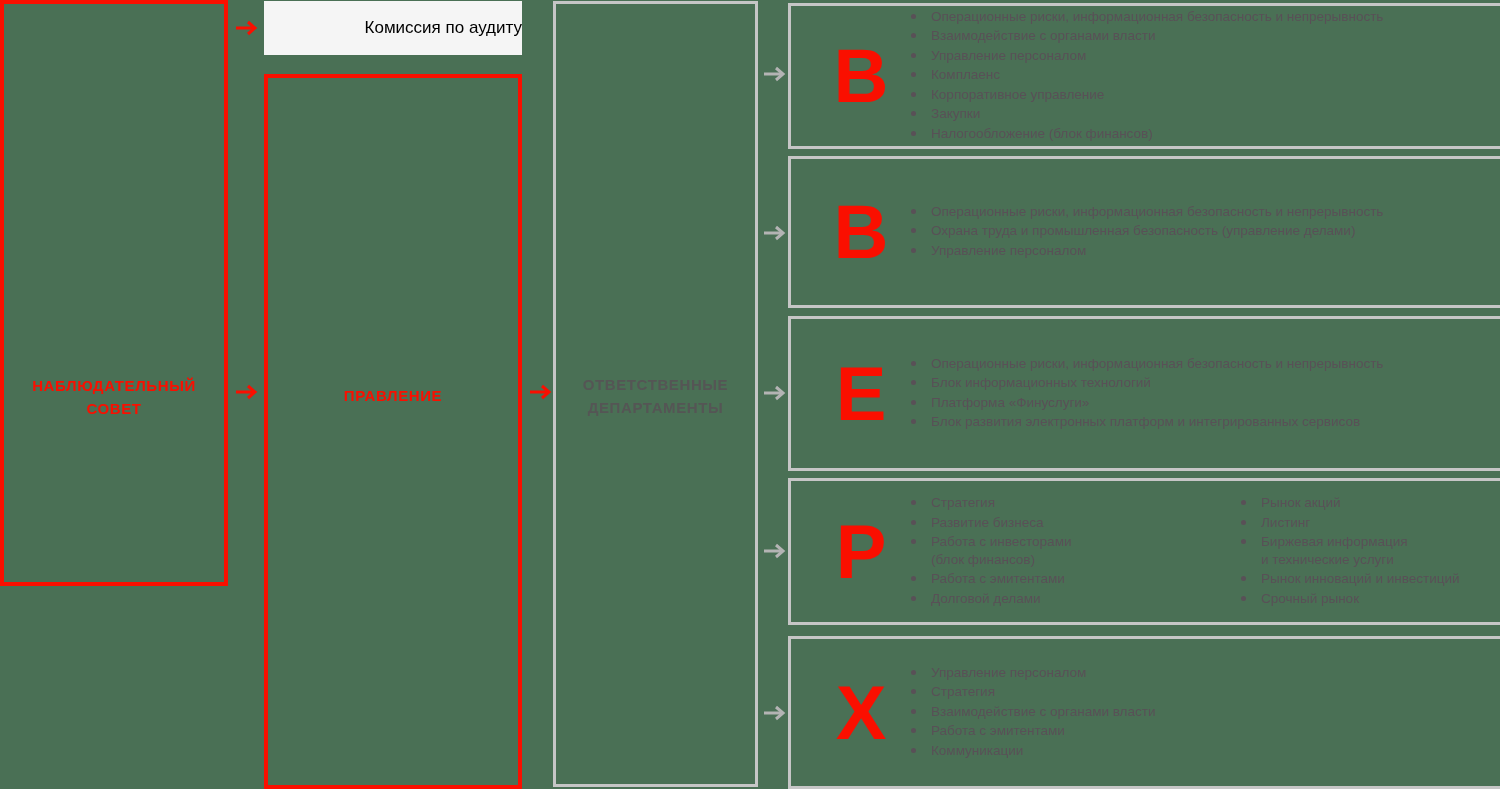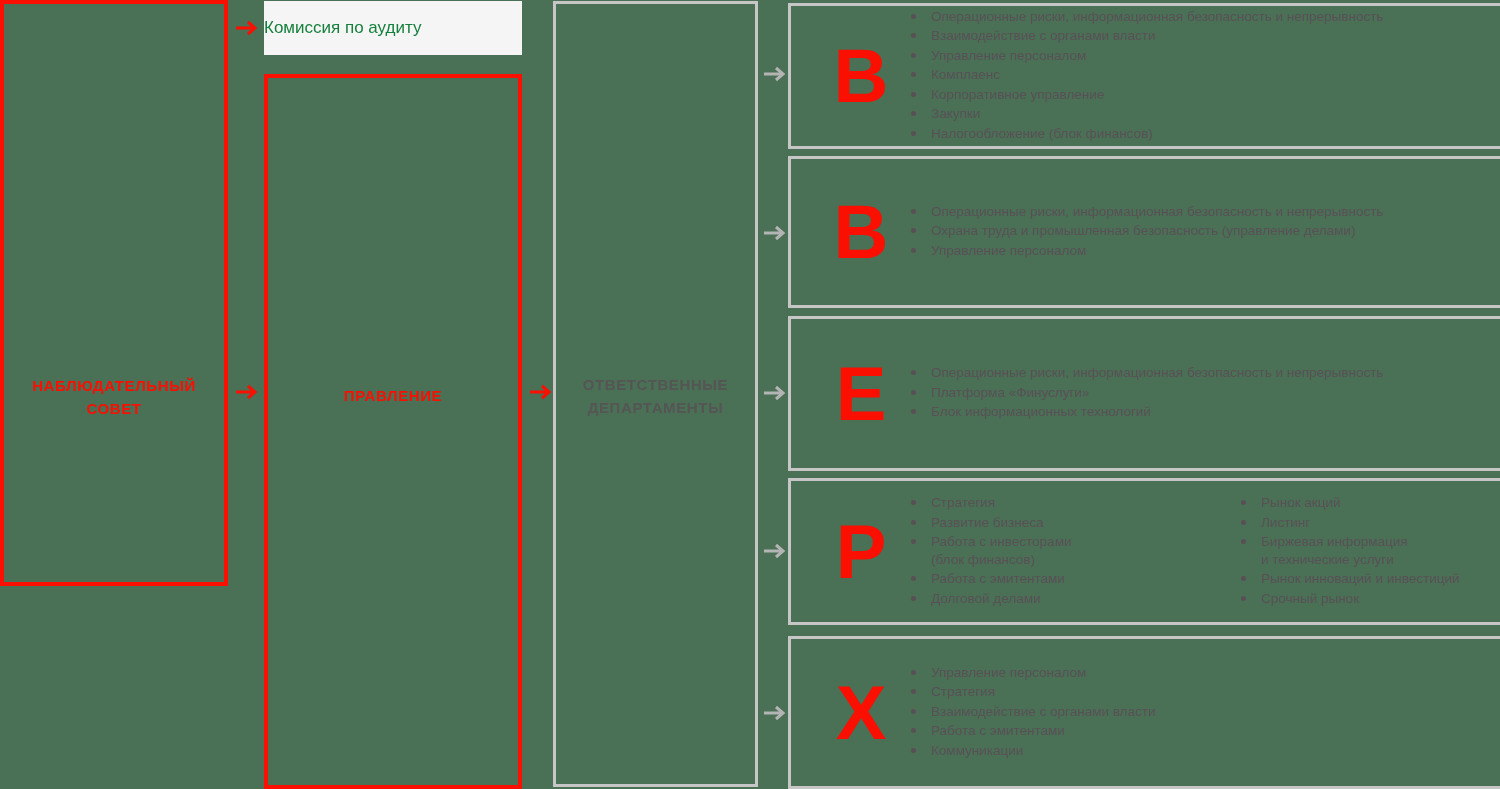--- a/index.html
+++ b/index.html
@@ -53,24 +53,25 @@
   }
   .col-title-gray {
     color: #555555;
   }
 
   
   .audit-label {
     position: absolute;
     left: 0; right: 0; top: 50%;
     transform: translateY(-50%);
-    text-align: left;
-    color: #15803d;
+    text-align: right;
+    color: #000000;
     font-size: 17px;
     line-height: 1.2;
+    padding-left: 44px;
   }
 
   
   .arrow {
     position: absolute;
     width: 26px;
     height: 22px;
   }
   .arrow svg { display: block; width: 100%; height: 100%; }
 
@@ -211,22 +212,23 @@
     <svg viewBox="0 0 26 22" aria-hidden="true">
       <path d="M2 11 H20" stroke="#b4b4b4" stroke-width="3" fill="none"></path>
       <path d="M14 5 L21 11 L14 17" stroke="#b4b4b4" stroke-width="3" fill="none"></path>
     </svg>
   </div>
   <div class="rblock" style="left:788px; top:316px; width:715px; height:155px;">
     <div class="rblock-letter">Е</div>
     <div class="rblock-cols">
       <ul class="bl">
         <li>Операционные риски, информационная безопасность и непрерывность</li>
+        <li>Блок информационных технологий</li>
         <li>Платформа «Финуслуги»</li>
-        <li>Блок информационных технологий</li>
+        <li>Блок развития электронных платформ и интегрированных сервисов</li>
       </ul>
     </div>
   </div>
 
   <div class="arrow" style="left:762px; top:540px;">
     <svg viewBox="0 0 26 22" aria-hidden="true">
       <path d="M2 11 H20" stroke="#b4b4b4" stroke-width="3" fill="none"></path>
       <path d="M14 5 L21 11 L14 17" stroke="#b4b4b4" stroke-width="3" fill="none"></path>
     </svg>
   </div>

